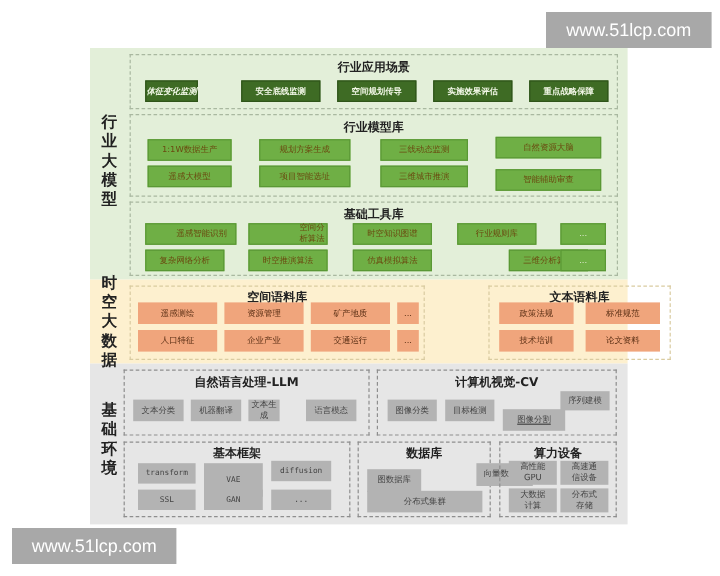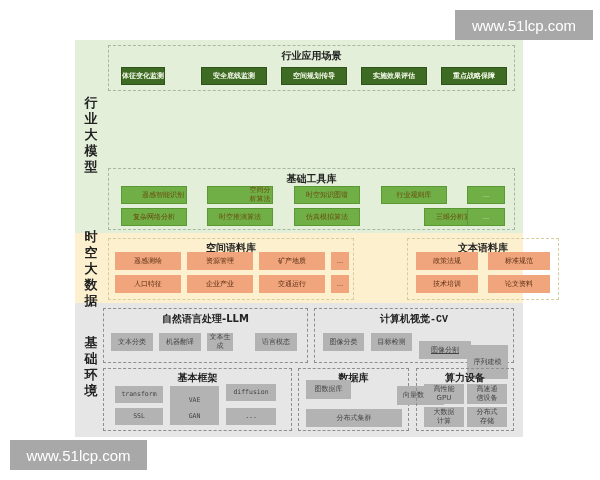--- a/index.html
+++ b/index.html
@@ -59,31 +59,42 @@
   </div>
   <div class="side-label" style="top:292px;height:70px;">
     <span>基</span>
     <span>础</span>
     <span>环</span>
     <span>境</span>
   </div>
 
   <div class="group" style="left:33px;top:5px;width:407px;height:46px;">
     <div class="group-title" style="top:3px;">行业应用场景</div>
-    <div class="box dark" style="left:12px;top:21px;width:44px;height:18px;">体征变化监测</div>
+    <div class="box dark" style="left:12px;top:21px;width:44px;height:18px;font-style:italic;">体征变化监测</div>
     <div class="box dark" style="left:92px;top:21px;width:66px;height:18px;">安全底线监测</div>
     <div class="box dark" style="left:172px;top:21px;width:66px;height:18px;">空间规划传导</div>
     <div class="box dark" style="left:252px;top:21px;width:66px;height:18px;">实施效果评估</div>
     <div class="box dark" style="left:332px;top:21px;width:66px;height:18px;">重点战略保障</div>
   </div>
 
+  <div class="group" style="left:33px;top:55px;width:407px;height:69px;">
+    <div class="group-title" style="top:3px;">行业模型库</div>
+    <div class="box mid" style="left:14px;top:20px;width:70px;height:18px;">1:1W数据生产</div>
+    <div class="box mid" style="left:107px;top:20px;width:76px;height:18px;">规划方案生成</div>
+    <div class="box mid" style="left:208px;top:20px;width:73px;height:18px;">三线动态监测</div>
+    <div class="box mid" style="left:304px;top:18px;width:88px;height:18px;">自然资源大脑</div>
+    <div class="box mid" style="left:14px;top:42px;width:70px;height:18px;">遥感大模型</div>
+    <div class="box mid" style="left:107px;top:42px;width:76px;height:18px;">项目智能选址</div>
+    <div class="box mid" style="left:208px;top:42px;width:73px;height:18px;">三维城市推演</div>
+    <div class="box mid" style="left:304px;top:45px;width:88px;height:18px;">智能辅助审查</div>
+  </div>
 
   <div class="group" style="left:33px;top:128px;width:407px;height:62px;">
     <div class="group-title" style="top:3px;">基础工具库</div>
-    <div class="box mid" style="left:12px;top:17px;width:66px;height:18px;padding-left:18px;">遥感智能识别</div>
+    <div class="box mid" style="left:12px;top:17px;width:76px;height:18px;padding-left:18px;">遥感智能识别</div>
     <div class="box mid" style="left:98px;top:17px;width:66px;height:18px;padding-left:40px;">空间分析算法</div>
     <div class="box mid" style="left:185px;top:17px;width:66px;height:18px;">时空知识图谱</div>
     <div class="box mid" style="left:272px;top:17px;width:66px;height:18px;">行业规则库</div>
     <div class="box mid" style="left:358px;top:17px;width:38px;height:18px;color:#dfe9cf;">...</div>
     <div class="box mid" style="left:12px;top:39px;width:66px;height:18px;">复杂网络分析</div>
     <div class="box mid" style="left:98px;top:39px;width:66px;height:18px;">时空推演算法</div>
     <div class="box mid" style="left:185px;top:39px;width:66px;height:18px;">仿真模拟算法</div>
     <div class="box mid" style="left:272px;top:39px;width:66px;height:18px;margin-left:43px;">三维分析算法</div>
     <div class="box mid" style="left:358px;top:39px;width:38px;height:18px;color:#dfe9cf;">...</div>
   </div>
@@ -110,40 +121,40 @@
 
   <div class="group gray-group" style="left:28px;top:268px;width:205px;height:55px;">
     <div class="group-title" style="top:3px;">自然语言处理-LLM</div>
     <div class="box grey" style="left:7px;top:24px;width:42px;height:18px;">文本分类</div>
     <div class="box grey" style="left:55px;top:24px;width:42px;height:18px;">机器翻译</div>
     <div class="box grey" style="left:103px;top:24px;width:26px;height:18px;">文本生成</div>
     <div class="box grey" style="left:151px;top:24px;width:42px;height:18px;">语言模态</div>
   </div>
 
   <div class="group gray-group" style="left:239px;top:268px;width:200px;height:55px;">
-    <div class="group-title" style="top:3px;font-family:Liberation Mono, monospace;">计算机视觉-CV</div>
+    <div class="group-title" style="top:3px;">计算机视觉-CV</div>
     <div class="box grey" style="left:8px;top:24px;width:41px;height:18px;">图像分类</div>
     <div class="box grey" style="left:56px;top:24px;width:41px;height:18px;">目标检测</div>
     <div class="box grey" style="left:104px;top:32px;width:52px;height:18px;text-decoration:underline;">图像分割</div>
-    <div class="box grey" style="left:152px;top:36px;width:41px;height:34px;">序列建模</div>
+    <div class="box grey" style="left:152px;top:17px;width:41px;height:16px;">序列建模</div>
   </div>
 
   <div class="group gray-group" style="left:28px;top:328px;width:189px;height:63px;">
     <div class="group-title" style="top:2px;">基本框架</div>
     <div class="box grey mono" style="left:11px;top:17px;width:48px;height:17px;">transform</div>
     <div class="box grey mono" style="left:66px;top:17px;width:49px;height:28px;">VAE</div>
     <div class="box grey mono" style="left:122px;top:15px;width:50px;height:17px;">diffusion</div>
     <div class="box grey mono" style="left:11px;top:39px;width:48px;height:17px;">SSL</div>
     <div class="box grey mono" style="left:66px;top:39px;width:49px;height:17px;">GAN</div>
     <div class="box grey mono" style="left:122px;top:39px;width:50px;height:17px;">...</div>
   </div>
 
   <div class="group gray-group" style="left:223px;top:328px;width:111px;height:63px;">
     <div class="group-title" style="top:2px;">数据库</div>
-    <div class="box grey" style="left:7px;top:11px;width:45px;height:19px;">图数据库</div>
+    <div class="box grey" style="left:7px;top:22px;width:45px;height:19px;">图数据库</div>
     <div class="box grey" style="left:56px;top:17px;width:47px;height:19px;margin-left:42px;">向量数据库</div>
     <div class="box grey" style="left:7px;top:40px;width:96px;height:18px;">分布式集群</div>
   </div>
 
   <div class="group gray-group" style="left:341px;top:328px;width:98px;height:63px;">
     <div class="group-title" style="top:2px;">算力设备</div>
     <div class="box grey" style="left:7px;top:15px;width:40px;height:20px;white-space:pre-line;">高性能
 GPU</div>
     <div class="box grey" style="left:50px;top:15px;width:40px;height:20px;white-space:pre-line;">高速通
 信设备</div>

